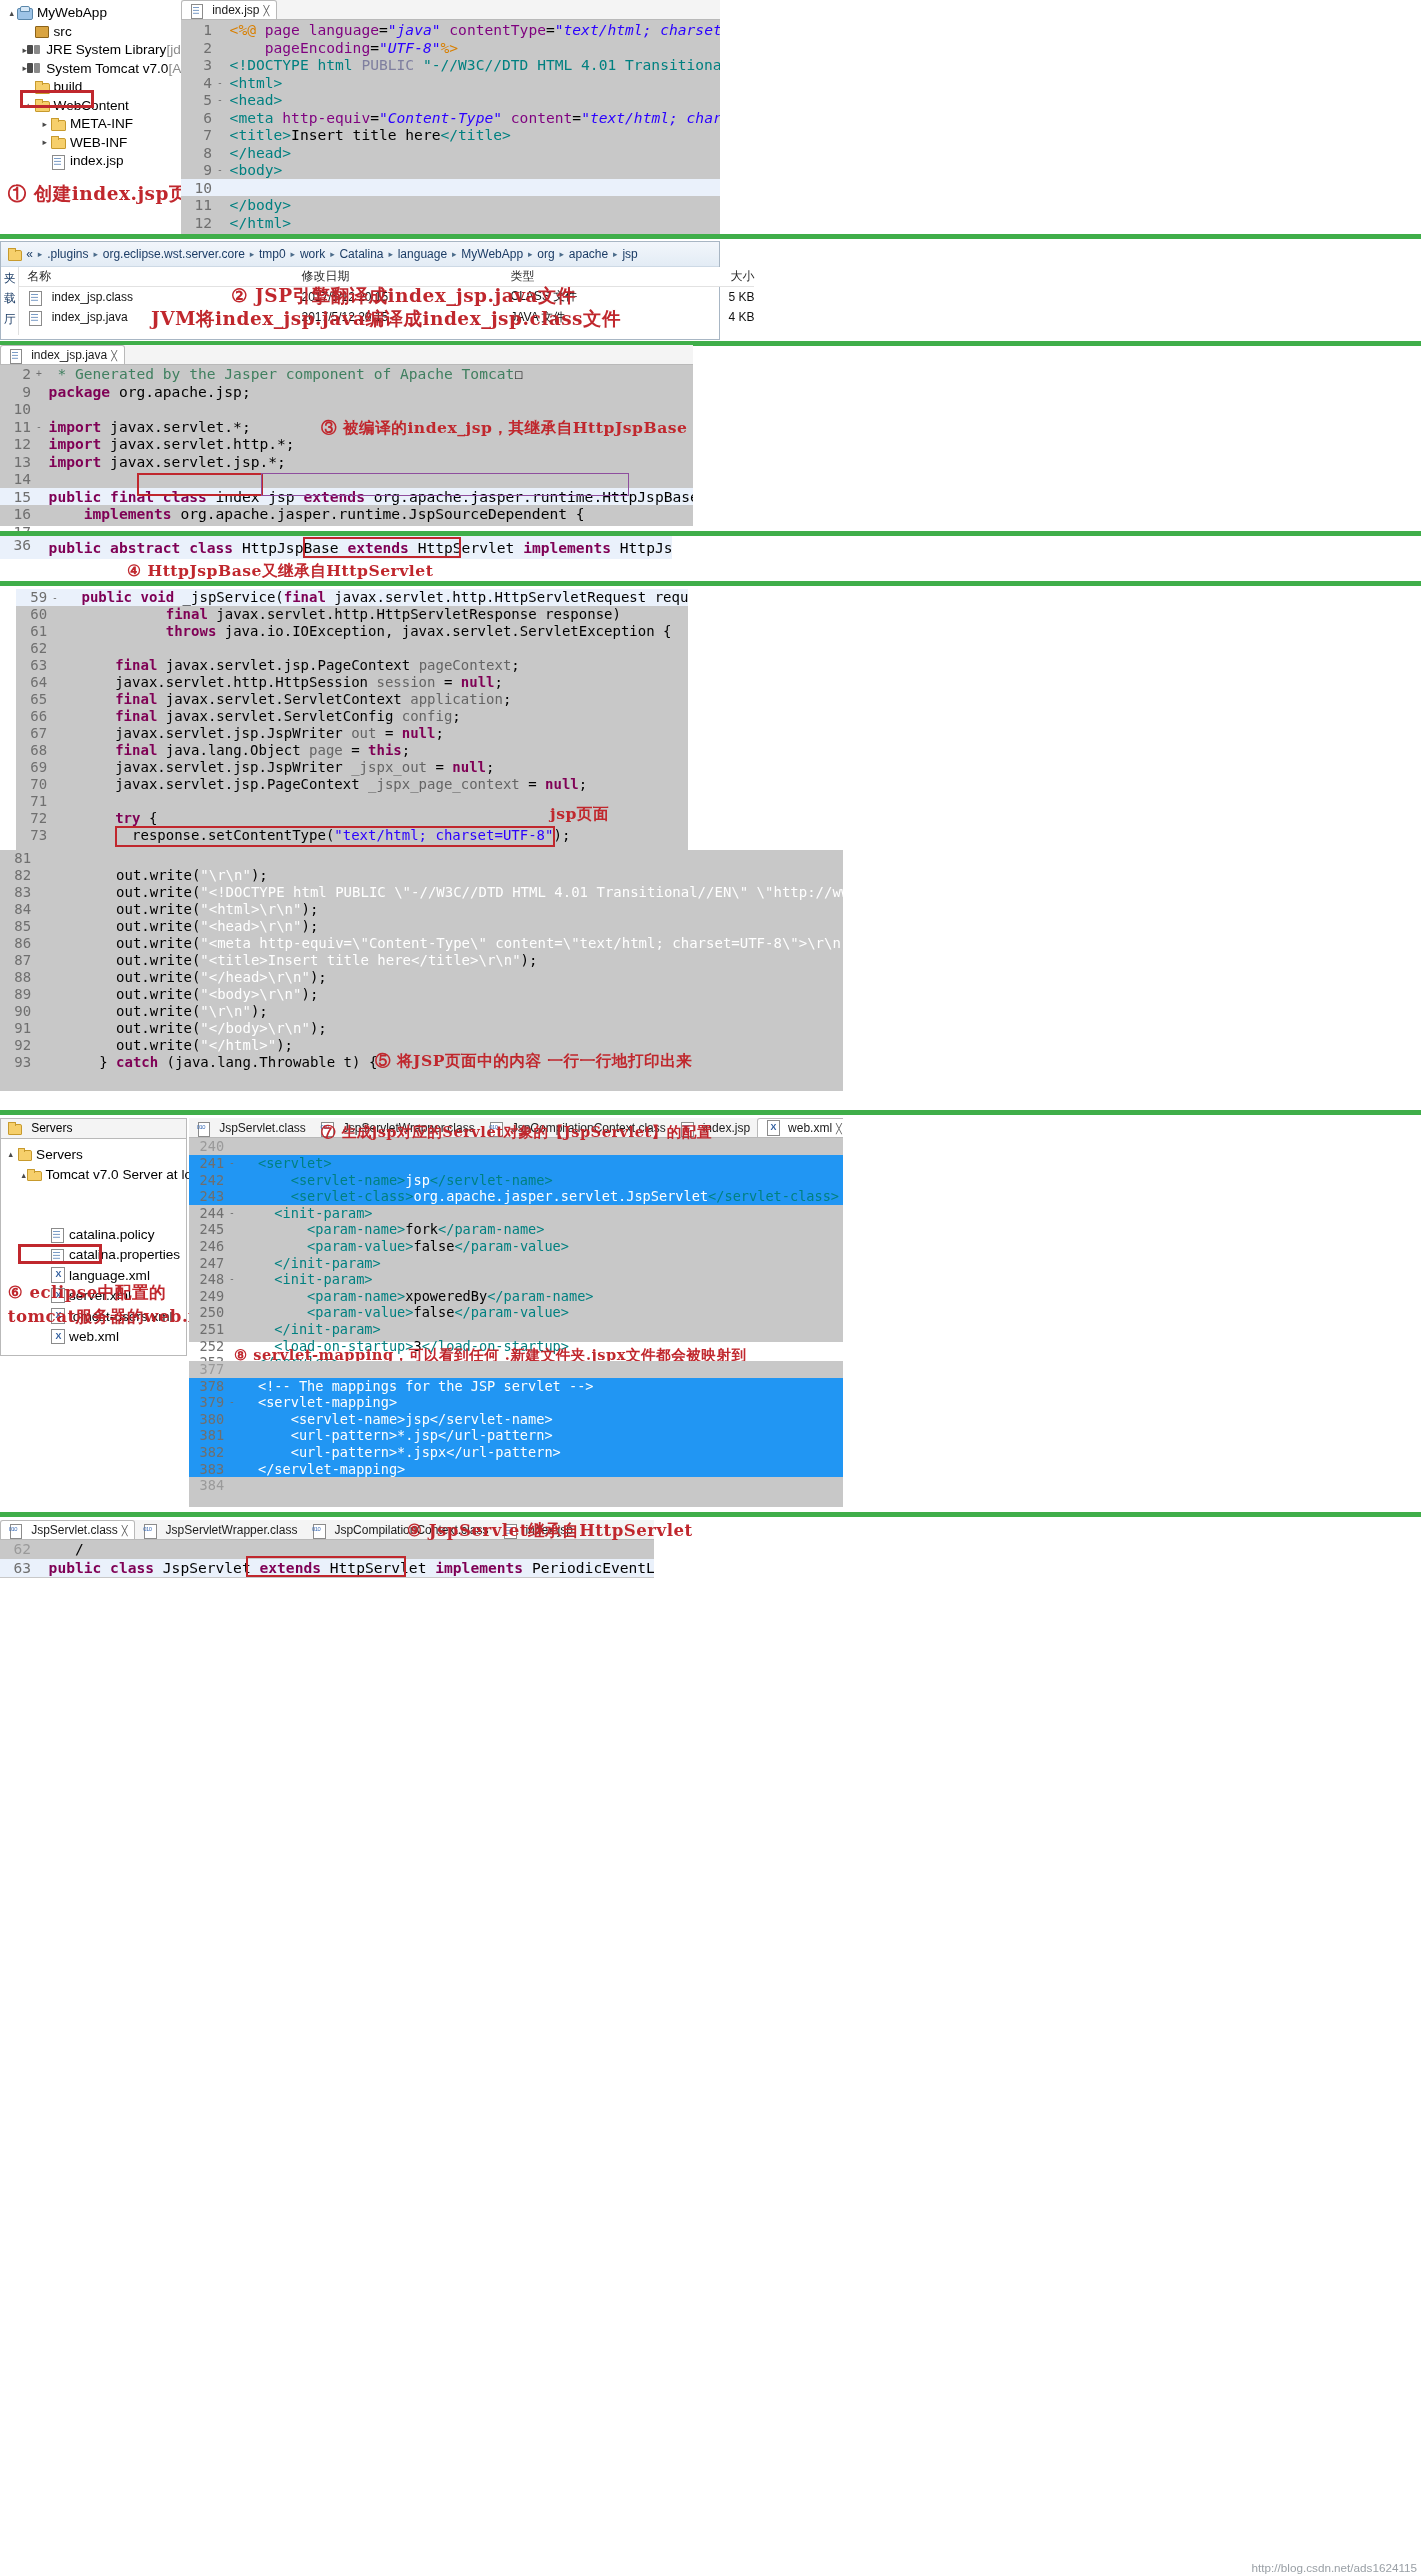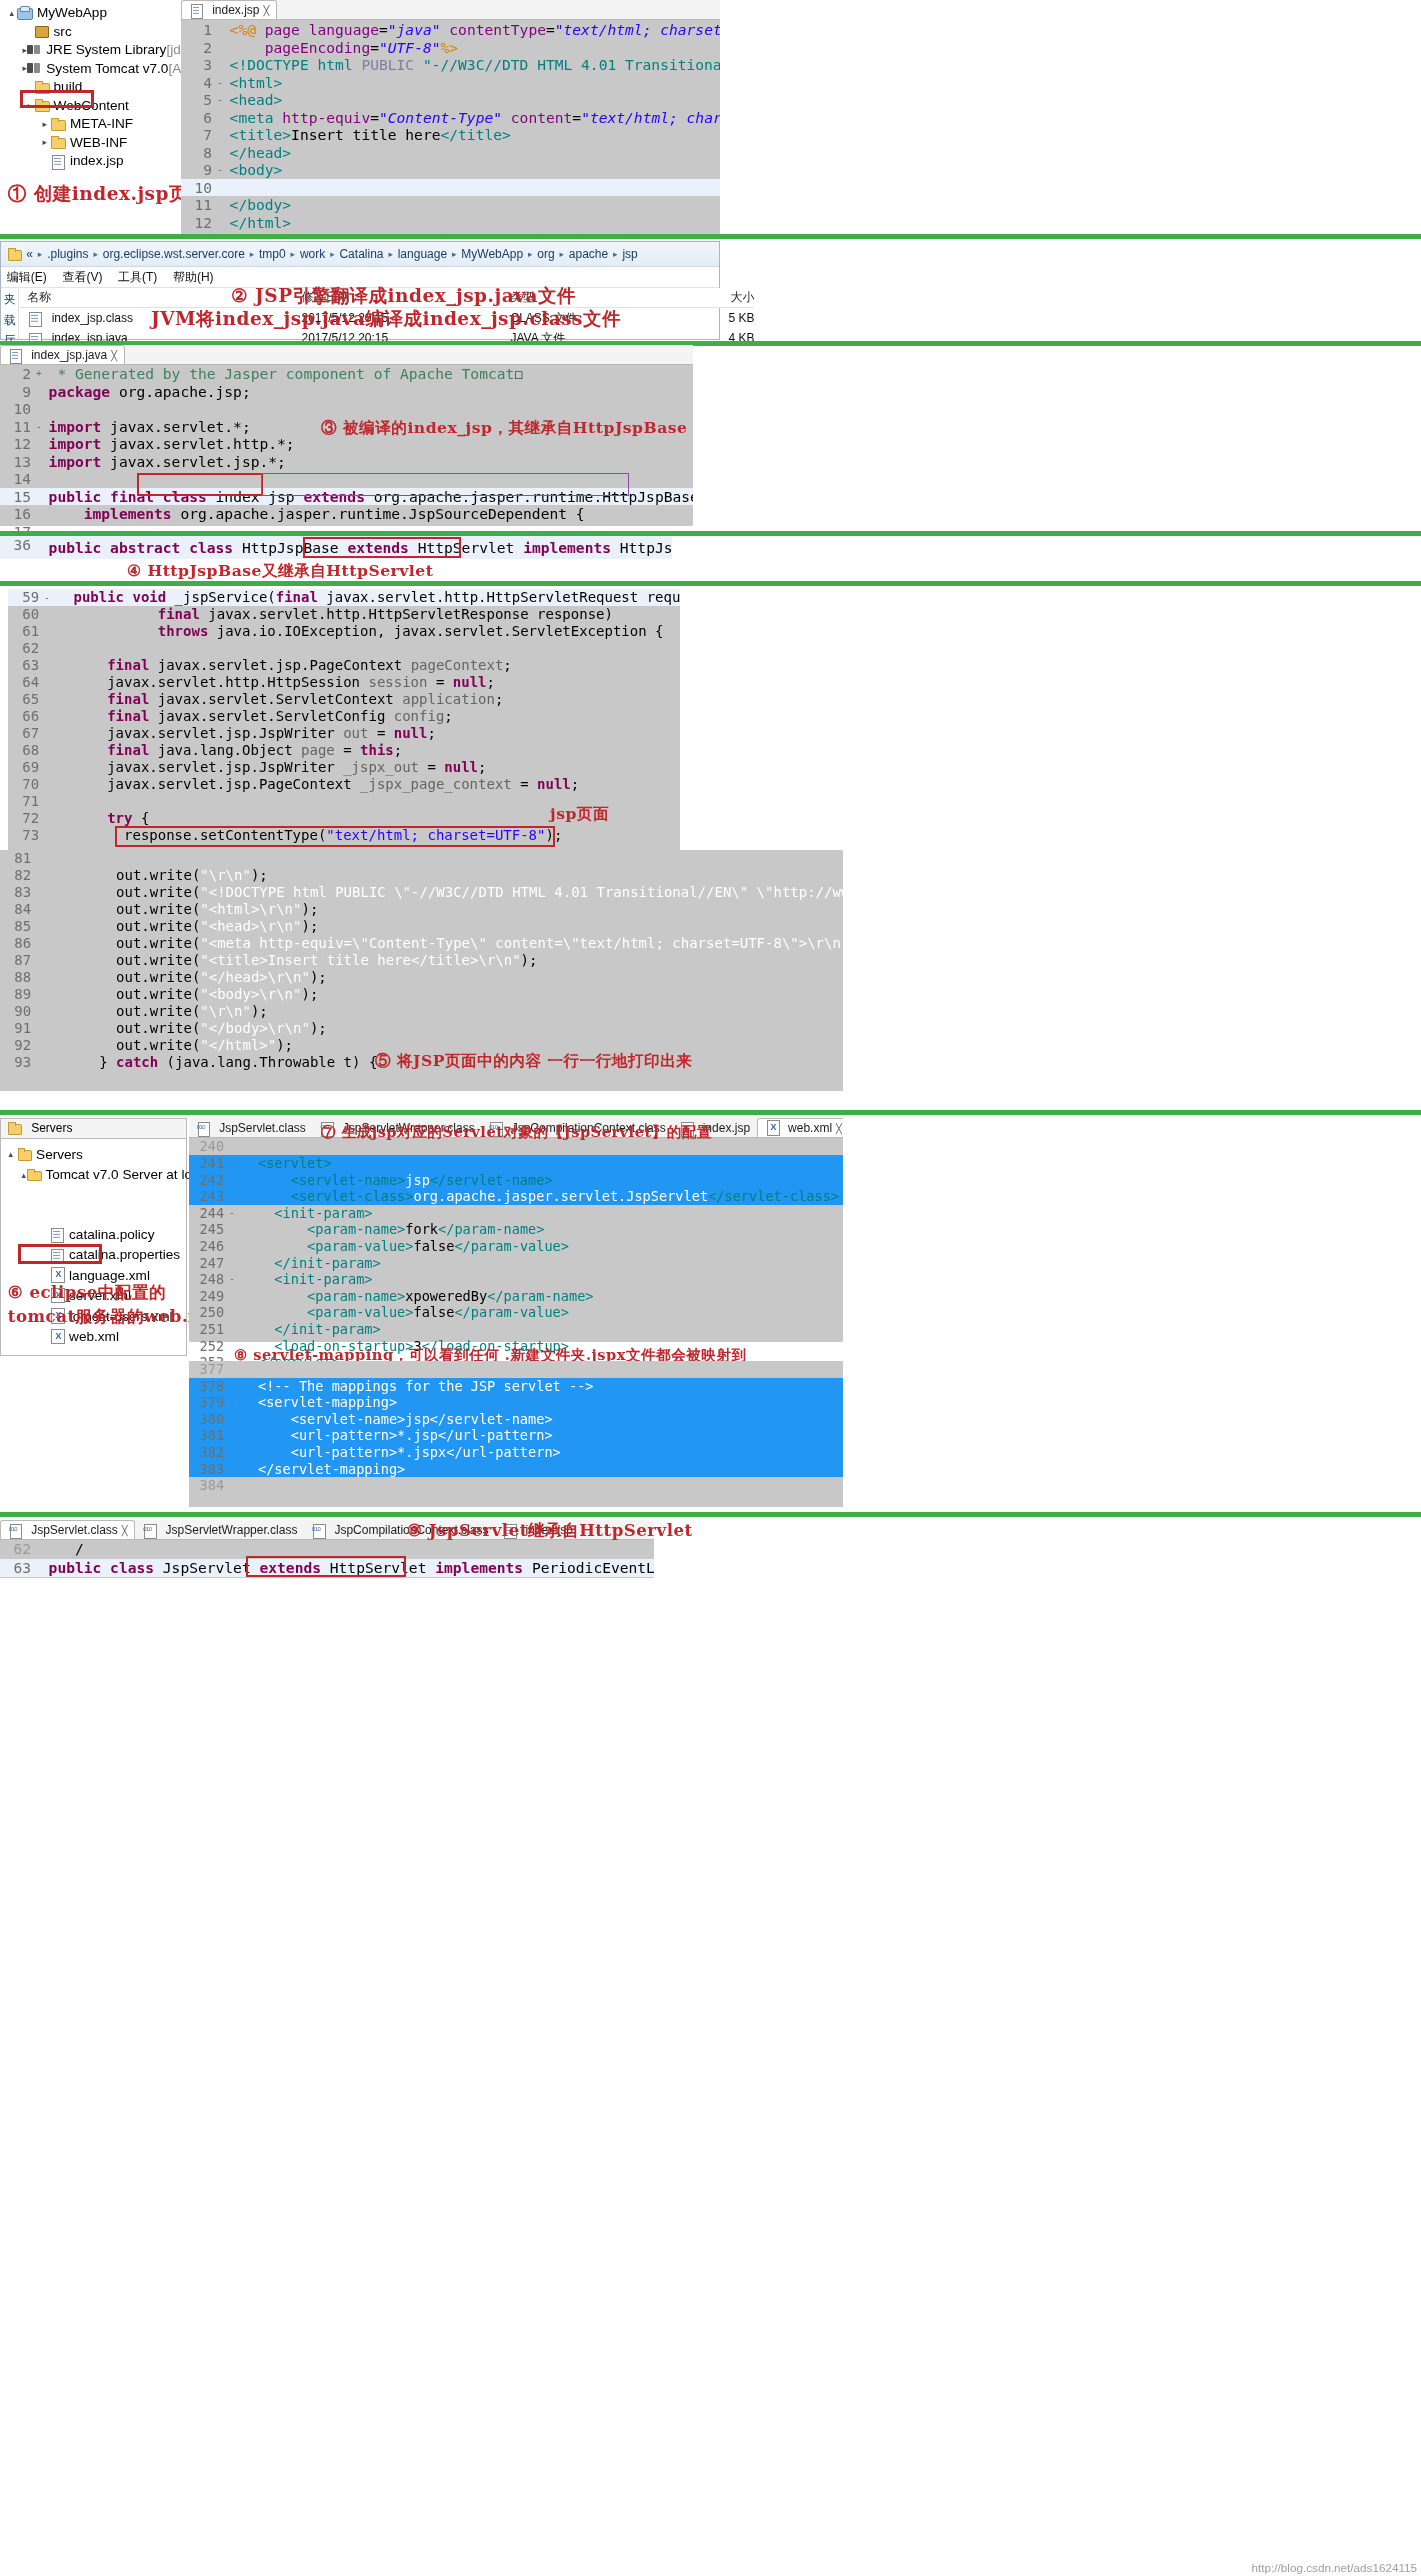--- a/index.html
+++ b/index.html
@@ -305,26 +305,20 @@
         <span class="sep">▸</span>
         <span>language</span>
         <span class="sep">▸</span>
         <span>MyWebApp</span>
         <span class="sep">▸</span>
         <span>org</span>
         <span class="sep">▸</span>
         <span>apache</span>
         <span class="sep">▸</span>
         <span>jsp</span>
-      </div>
-    <div class="win-menu" id="menu2">
-        <span>编辑(E)</span>
-        <span>查看(V)</span>
-        <span>工具(T)</span>
-        <span>帮助(H)</span>
       </div>
     <div class="win-body">
       <div class="win-nav" id="nav2">
           <div style="height: 20.4px;">夹</div>
           <div style="height: 20.4px;">载</div>
           <div style="height: 20.4px;">厅</div>
         </div>
       <div class="win-list">
         <div class="win-hdr" id="hdr2">
             <div class="col-name">名称</div>
@@ -380,21 +374,21 @@
   <div class="green-rule" style="top:531px;"></div>
 
   <div class="editor" style="left:0px; top:536px; width:672px; height:23.4px;">
     <div class="codearea" style="top:0; height:23.4px;" id="code4"><div class="ln hl" style="height: 23.4px;"><span class="num" style="font-size: 14.6px;">36</span><span class="fold" style="line-height: 23.4px;"></span><span class="txt" style="font-size: 14.6px; line-height: 23.4px;"><span class="k">public</span> <span class="k">abstract</span> <span class="k">class</span> HttpJspBase <span class="k">extends</span> HttpServlet <span class="k">implements</span> HttpJspPage {</span></div></div>
   </div>
   <div class="redbox" style="left:303px; top:537px; width:158px; height:21.4px;"></div>
   <div class="anno" style="left:127px; top:561px; font-size:15.6px;">④ HttpJspBase又继承自HttpServlet</div>
 
   <div class="green-rule" style="top:581px;"></div>
 
-  <div class="editor" style="left:8px; top:589px; width:672px; height:261px;">
+  <div class="editor" style="left:16px; top:589px; width:672px; height:261px;">
     <div class="codearea" style="top:0; height:261px;" id="code5"><div class="ln hl" style="height: 17px;"><span class="num" style="font-size: 14px;">59</span><span class="fold" style="line-height: 17px;">-</span><span class="txt" style="font-size: 14px; line-height: 17px;">  <span class="k">public</span> <span class="k">void</span> _jspService(<span class="k">final</span> javax.servlet.http.HttpServletRequest request,</span></div><div class="ln" style="height: 17px;"><span class="num" style="font-size: 14px;">60</span><span class="fold" style="line-height: 17px;"></span><span class="txt" style="font-size: 14px; line-height: 17px;">            <span class="k">final</span> javax.servlet.http.HttpServletResponse response)</span></div><div class="ln" style="height: 17px;"><span class="num" style="font-size: 14px;">61</span><span class="fold" style="line-height: 17px;"></span><span class="txt" style="font-size: 14px; line-height: 17px;">            <span class="k">throws</span> java.io.IOException, javax.servlet.ServletException {</span></div><div class="ln" style="height: 17px;"><span class="num" style="font-size: 14px;">62</span><span class="fold" style="line-height: 17px;"></span><span class="txt" style="font-size: 14px; line-height: 17px;"></span></div><div class="ln" style="height: 17px;"><span class="num" style="font-size: 14px;">63</span><span class="fold" style="line-height: 17px;"></span><span class="txt" style="font-size: 14px; line-height: 17px;">      <span class="k">final</span> javax.servlet.jsp.PageContext <span class="jd">pageContext</span>;</span></div><div class="ln" style="height: 17px;"><span class="num" style="font-size: 14px;">64</span><span class="fold" style="line-height: 17px;"></span><span class="txt" style="font-size: 14px; line-height: 17px;">      javax.servlet.http.HttpSession <span class="jd">session</span> = <span class="k">null</span>;</span></div><div class="ln" style="height: 17px;"><span class="num" style="font-size: 14px;">65</span><span class="fold" style="line-height: 17px;"></span><span class="txt" style="font-size: 14px; line-height: 17px;">      <span class="k">final</span> javax.servlet.ServletContext <span class="jd">application</span>;</span></div><div class="ln" style="height: 17px;"><span class="num" style="font-size: 14px;">66</span><span class="fold" style="line-height: 17px;"></span><span class="txt" style="font-size: 14px; line-height: 17px;">      <span class="k">final</span> javax.servlet.ServletConfig <span class="jd">config</span>;</span></div><div class="ln" style="height: 17px;"><span class="num" style="font-size: 14px;">67</span><span class="fold" style="line-height: 17px;"></span><span class="txt" style="font-size: 14px; line-height: 17px;">      javax.servlet.jsp.JspWriter <span class="jd">out</span> = <span class="k">null</span>;</span></div><div class="ln" style="height: 17px;"><span class="num" style="font-size: 14px;">68</span><span class="fold" style="line-height: 17px;"></span><span class="txt" style="font-size: 14px; line-height: 17px;">      <span class="k">final</span> java.lang.Object <span class="jd">page</span> = <span class="k">this</span>;</span></div><div class="ln" style="height: 17px;"><span class="num" style="font-size: 14px;">69</span><span class="fold" style="line-height: 17px;"></span><span class="txt" style="font-size: 14px; line-height: 17px;">      javax.servlet.jsp.JspWriter <span class="jd">_jspx_out</span> = <span class="k">null</span>;</span></div><div class="ln" style="height: 17px;"><span class="num" style="font-size: 14px;">70</span><span class="fold" style="line-height: 17px;"></span><span class="txt" style="font-size: 14px; line-height: 17px;">      javax.servlet.jsp.PageContext <span class="jd">_jspx_page_context</span> = <span class="k">null</span>;</span></div><div class="ln" style="height: 17px;"><span class="num" style="font-size: 14px;">71</span><span class="fold" style="line-height: 17px;"></span><span class="txt" style="font-size: 14px; line-height: 17px;"></span></div><div class="ln" style="height: 17px;"><span class="num" style="font-size: 14px;">72</span><span class="fold" style="line-height: 17px;"></span><span class="txt" style="font-size: 14px; line-height: 17px;">      <span class="k">try</span> {</span></div><div class="ln" style="height: 17px;"><span class="num" style="font-size: 14px;">73</span><span class="fold" style="line-height: 17px;"></span><span class="txt" style="font-size: 14px; line-height: 17px;">        response.setContentType(<span class="s">"text/html; charset=UTF-8"</span>);</span></div></div>
   </div>
   <div class="anno" style="left:550px; top:804px; font-size:15.6px;">jsp页面</div>
   <div class="redbox" style="left:115px; top:826px; width:440px; height:21.4px;"></div>
 
   <div class="editor" style="left:0px; top:850px; width:843px; height:241px; background:#c8c8c8;">
     <div class="codearea" style="top:0; height:241px;" id="code5b"><div class="ln" style="height: 17px;"><span class="num" style="font-size: 14px;">81</span><span class="fold" style="line-height: 17px;"></span><span class="txt" style="font-size: 14px; line-height: 17px;"></span></div><div class="ln" style="height: 17px;"><span class="num" style="font-size: 14px;">82</span><span class="fold" style="line-height: 17px;"></span><span class="txt" style="font-size: 14px; line-height: 17px;">        out.write(<span class="selwhite">"\r\n"</span>);</span></div><div class="ln" style="height: 17px;"><span class="num" style="font-size: 14px;">83</span><span class="fold" style="line-height: 17px;"></span><span class="txt" style="font-size: 14px; line-height: 17px;">        out.write(<span class="selwhite">"&lt;!DOCTYPE html PUBLIC \"-//W3C//DTD HTML 4.01 Transitional//EN\" \"http://www.w3.org/</span></span></div><div class="ln" style="height: 17px;"><span class="num" style="font-size: 14px;">84</span><span class="fold" style="line-height: 17px;"></span><span class="txt" style="font-size: 14px; line-height: 17px;">        out.write(<span class="selwhite">"&lt;html&gt;\r\n"</span>);</span></div><div class="ln" style="height: 17px;"><span class="num" style="font-size: 14px;">85</span><span class="fold" style="line-height: 17px;"></span><span class="txt" style="font-size: 14px; line-height: 17px;">        out.write(<span class="selwhite">"&lt;head&gt;\r\n"</span>);</span></div><div class="ln" style="height: 17px;"><span class="num" style="font-size: 14px;">86</span><span class="fold" style="line-height: 17px;"></span><span class="txt" style="font-size: 14px; line-height: 17px;">        out.write(<span class="selwhite">"&lt;meta http-equiv=\"Content-Type\" content=\"text/html; charset=UTF-8\"&gt;\r\n"</span>);</span></div><div class="ln" style="height: 17px;"><span class="num" style="font-size: 14px;">87</span><span class="fold" style="line-height: 17px;"></span><span class="txt" style="font-size: 14px; line-height: 17px;">        out.write(<span class="selwhite">"&lt;title&gt;Insert title here&lt;/title&gt;\r\n"</span>);</span></div><div class="ln" style="height: 17px;"><span class="num" style="font-size: 14px;">88</span><span class="fold" style="line-height: 17px;"></span><span class="txt" style="font-size: 14px; line-height: 17px;">        out.write(<span class="selwhite">"&lt;/head&gt;\r\n"</span>);</span></div><div class="ln" style="height: 17px;"><span class="num" style="font-size: 14px;">89</span><span class="fold" style="line-height: 17px;"></span><span class="txt" style="font-size: 14px; line-height: 17px;">        out.write(<span class="selwhite">"&lt;body&gt;\r\n"</span>);</span></div><div class="ln" style="height: 17px;"><span class="num" style="font-size: 14px;">90</span><span class="fold" style="line-height: 17px;"></span><span class="txt" style="font-size: 14px; line-height: 17px;">        out.write(<span class="selwhite">"\r\n"</span>);</span></div><div class="ln" style="height: 17px;"><span class="num" style="font-size: 14px;">91</span><span class="fold" style="line-height: 17px;"></span><span class="txt" style="font-size: 14px; line-height: 17px;">        out.write(<span class="selwhite">"&lt;/body&gt;\r\n"</span>);</span></div><div class="ln" style="height: 17px;"><span class="num" style="font-size: 14px;">92</span><span class="fold" style="line-height: 17px;"></span><span class="txt" style="font-size: 14px; line-height: 17px;">        out.write(<span class="selwhite">"&lt;/html&gt;"</span>);</span></div><div class="ln" style="height: 17px;"><span class="num" style="font-size: 14px;">93</span><span class="fold" style="line-height: 17px;"></span><span class="txt" style="font-size: 14px; line-height: 17px;">      } <span class="k">catch</span> (java.lang.Throwable t) {</span></div></div>
   </div>
   <div class="anno" style="left:375px; top:1051px; font-size:15.6px;">⑤ 将JSP页面中的内容 一行一行地打印出来</div>
 

